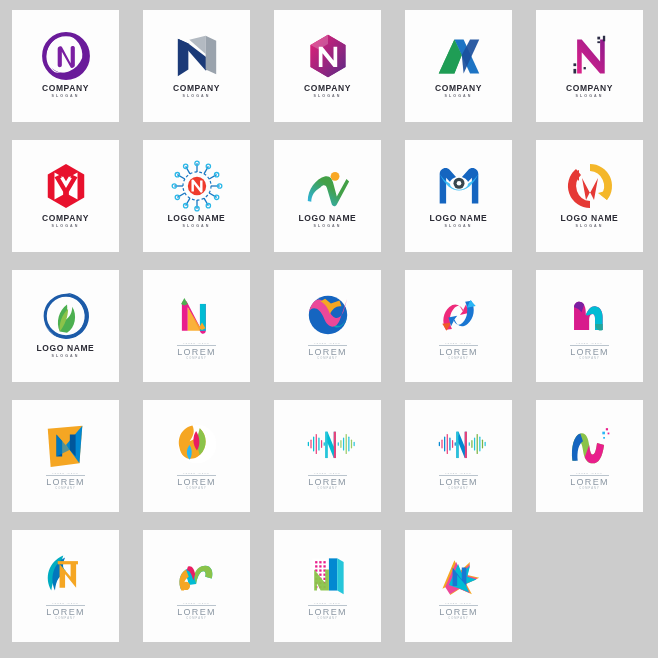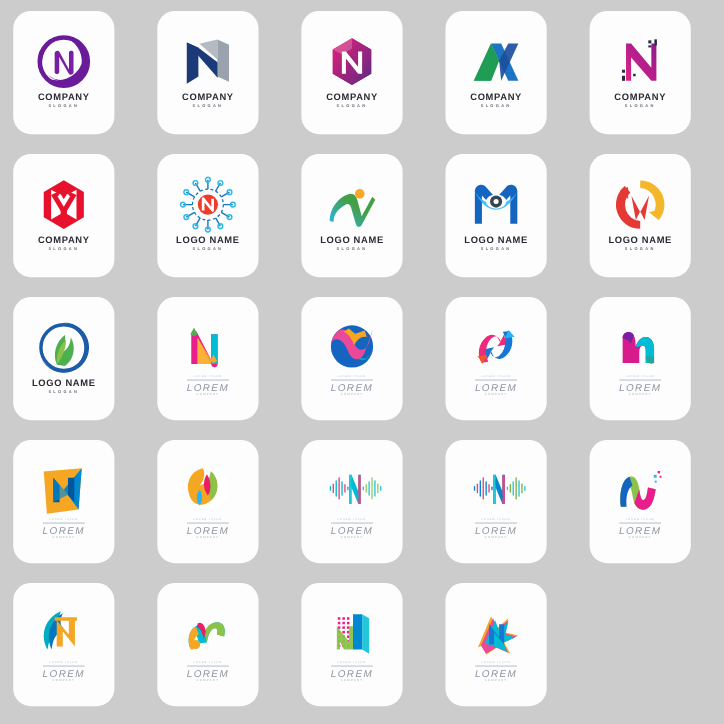--- a/index.html
+++ b/index.html
@@ -17,28 +17,27 @@
     display: grid;
     grid-template-columns: repeat(5, 107px);
     grid-template-rows: repeat(5, 112px);
     column-gap: 24px;
     row-gap: 18px;
     align-content: start;
     justify-content: start;
   }
   .card {
     background: #fdfdfd;
-    width: 92px;
+    width: 107px;
     height: 112px;
     display: flex;
     flex-direction: column;
     align-items: center;
     justify-content: center;
     overflow: hidden;
-    border-radius: 16px;
   }
   .mark {
     width: 56px;
     height: 46px;
     display: flex;
     align-items: center;
     justify-content: center;
   }
   .mark svg { display: block; overflow: visible; }
   .labels {
@@ -62,21 +61,20 @@
     white-space: nowrap;
   }
   
   .lorem .title {
     font-size: 9px;
     font-weight: normal;
     letter-spacing: 1.3px;
     color: #8b97a3;
     border-top: 0.6px solid #bac4cd;
     padding-top: 1.5px;
-    font-style: italic;
   }
   .lorem .sub {
     font-size: 2.6px;
     letter-spacing: 1.1px;
     color: #a9b3bd;
     margin-top: 1.5px;
     white-space: nowrap;
   }
   .lorem .pre {
     font-size: 2.2px;

